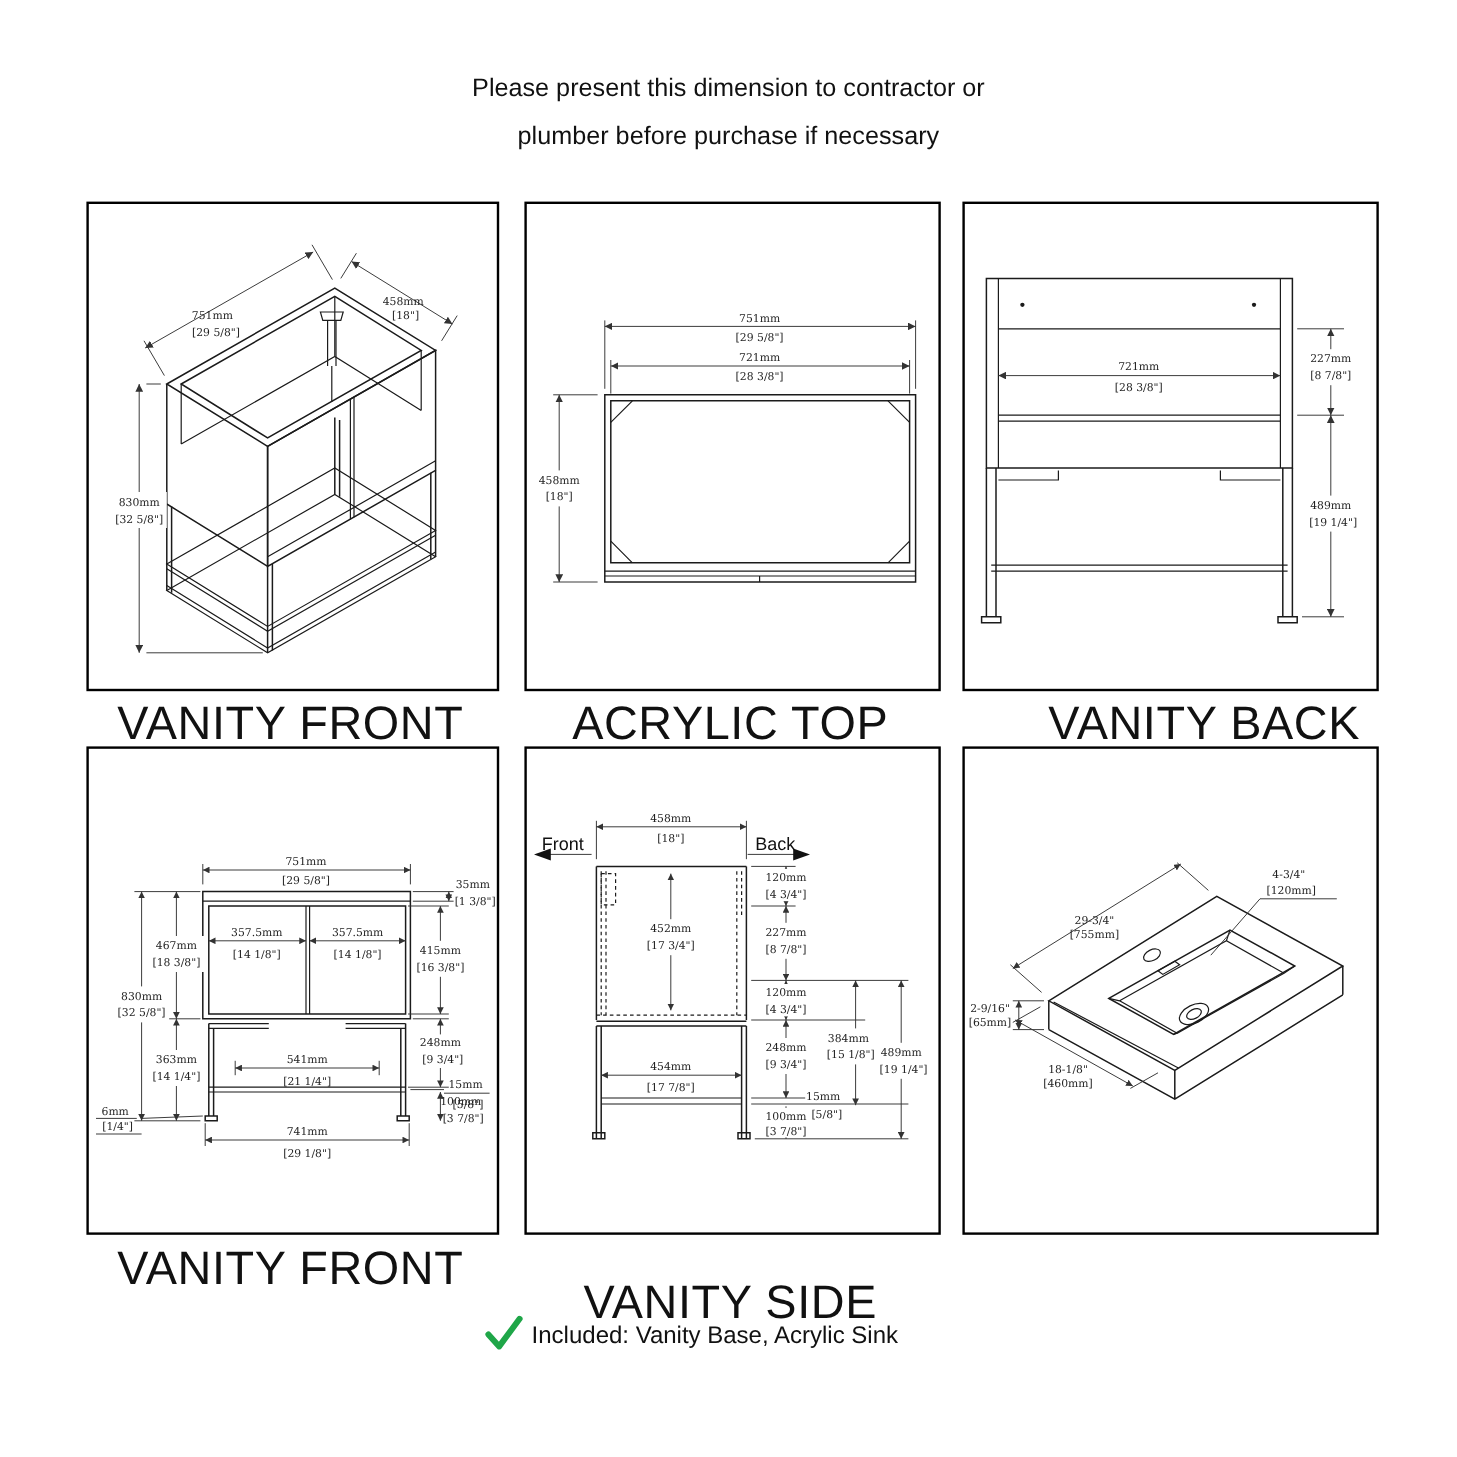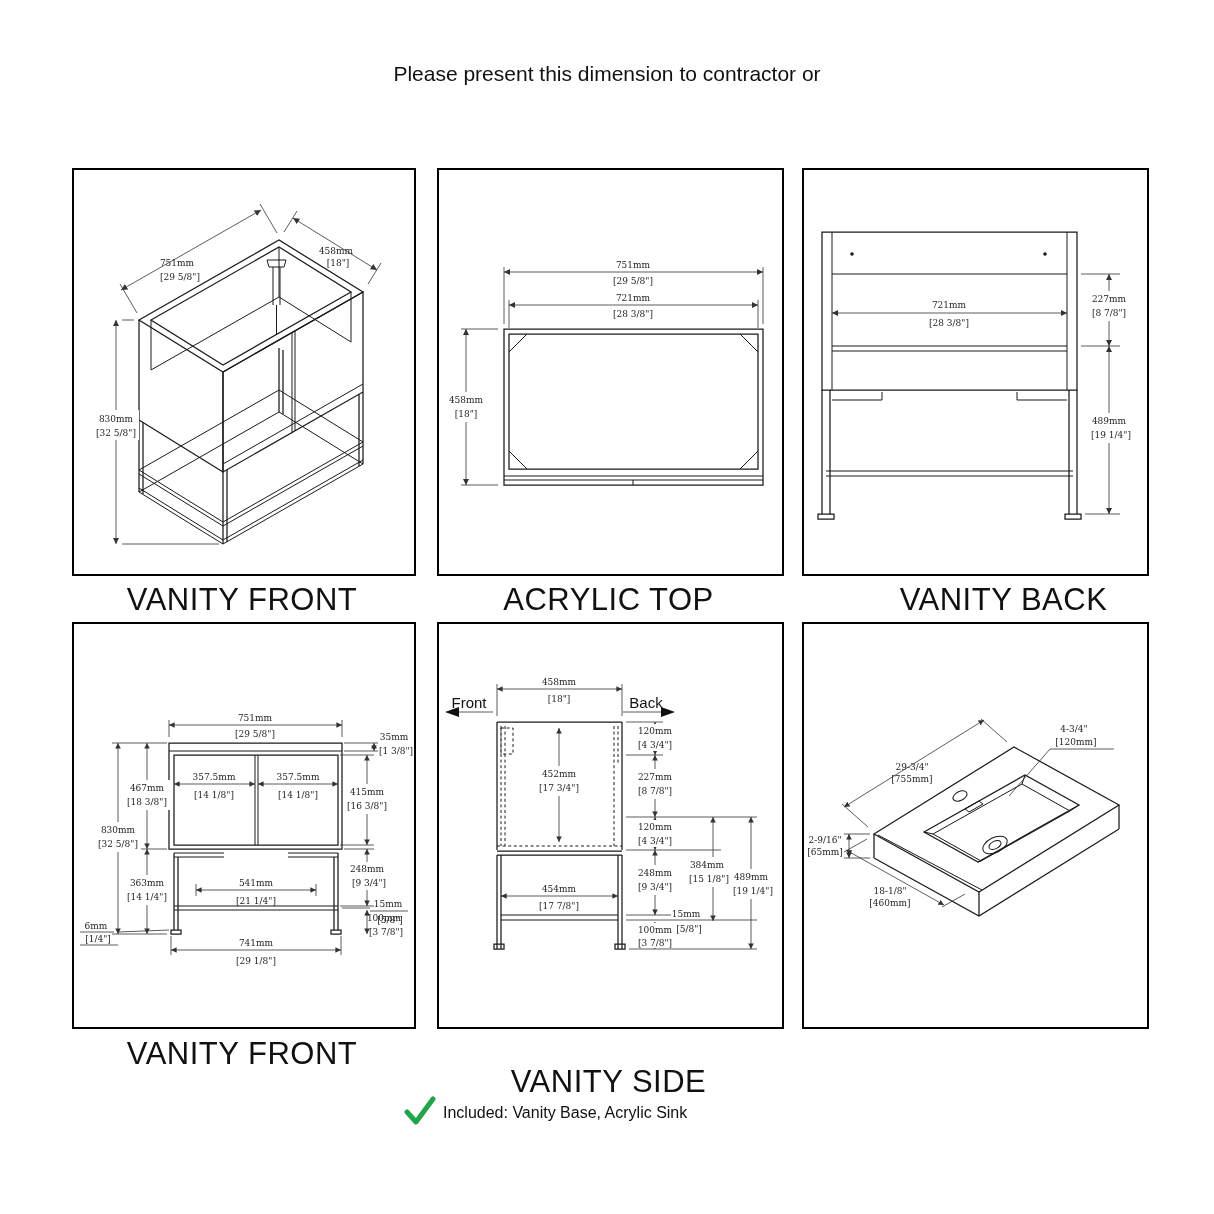--- a/index.html
+++ b/index.html
@@ -7,45 +7,46 @@
         font-family:"Liberation Sans",sans-serif;color:#1a1a1a;overflow:hidden;}
   .hdr{position:absolute;top:54px;left:0;width:1214px;text-align:center;
        font-size:21px;line-height:40px;color:#111;}
   .panel{position:absolute;border:2px solid #000;background:#fff;}
   #p1{left:72px;top:168px;width:340px;height:404px;}
   #p2{left:437px;top:168px;width:343px;height:404px;}
   #p3{left:802px;top:168px;width:343px;height:404px;}
   #p4{left:72px;top:622px;width:340px;height:403px;}
   #p5{left:437px;top:622px;width:343px;height:403px;}
   #p6{left:802px;top:622px;width:343px;height:403px;}
-  .cap{position:absolute;text-align:center;font-size:31px;letter-spacing:.5px;color:#111;}
+  .cap{position:absolute;text-align:center;font-size:39px;letter-spacing:.5px;color:#111;}
   #c1{left:72px;top:582px;width:340px;}  #c2{left:437px;top:582px;width:343px;}
   #c3{left:832px;top:582px;width:343px;} #c4{left:72px;top:1036px;width:340px;}
   #c5{left:437px;top:1064px;width:343px;}#c6{left:802px;top:1036px;width:343px;}
   .panel svg{display:block;width:100%;height:100%;}
   .o{stroke:#1b1b1b;stroke-width:1.25;fill:none;stroke-linejoin:miter;}
   .t2{stroke:#1b1b1b;stroke-width:1;fill:none;}
   .d{stroke:#333;stroke-width:.8;fill:none;}
   .dsh{stroke:#1b1b1b;stroke-width:1;fill:none;stroke-dasharray:3 2.6;}
   .t{font-family:"DejaVu Serif",serif;font-size:9px;fill:#1f1f1f;text-anchor:middle;}
   .fb{font-family:"Liberation Sans",sans-serif;font-size:15px;fill:#111;text-anchor:middle;}
   .msk{fill:#fff;stroke:none;}
   .dot{fill:#1b1b1b;stroke:none;}
   .ftr{position:absolute;left:403px;top:1096px;}
   .frow{display:flex;align-items:center;margin-bottom:9px;}
   .fico{width:40px;flex:0 0 40px;}
-  .ftxt{font-size:16px;color:#111;}
+  .ftxt{font-size:20px;color:#111;}
 </style>
 </head>
 <body>
 
 <div id="page">
 
   <div class="hdr">
     <div>Please present this dimension to contractor or</div>
+    <div>plumber before purchase if necessary</div>
   </div>
 
   <div id="p1" class="panel">
     <svg viewBox="0 0 340 404">
       <defs>
           <marker id="ar1" viewBox="0 0 10 10" refX="10" refY="5" markerWidth="8" markerHeight="8" orient="auto-start-reverse">
             <path d="M0,0 L10,5 L0,10 Z" fill="#333"></path>
           </marker>
         </defs>
       <path class="o" d="M65,150 L205,70 L289,122 L149,202 Z"></path>

